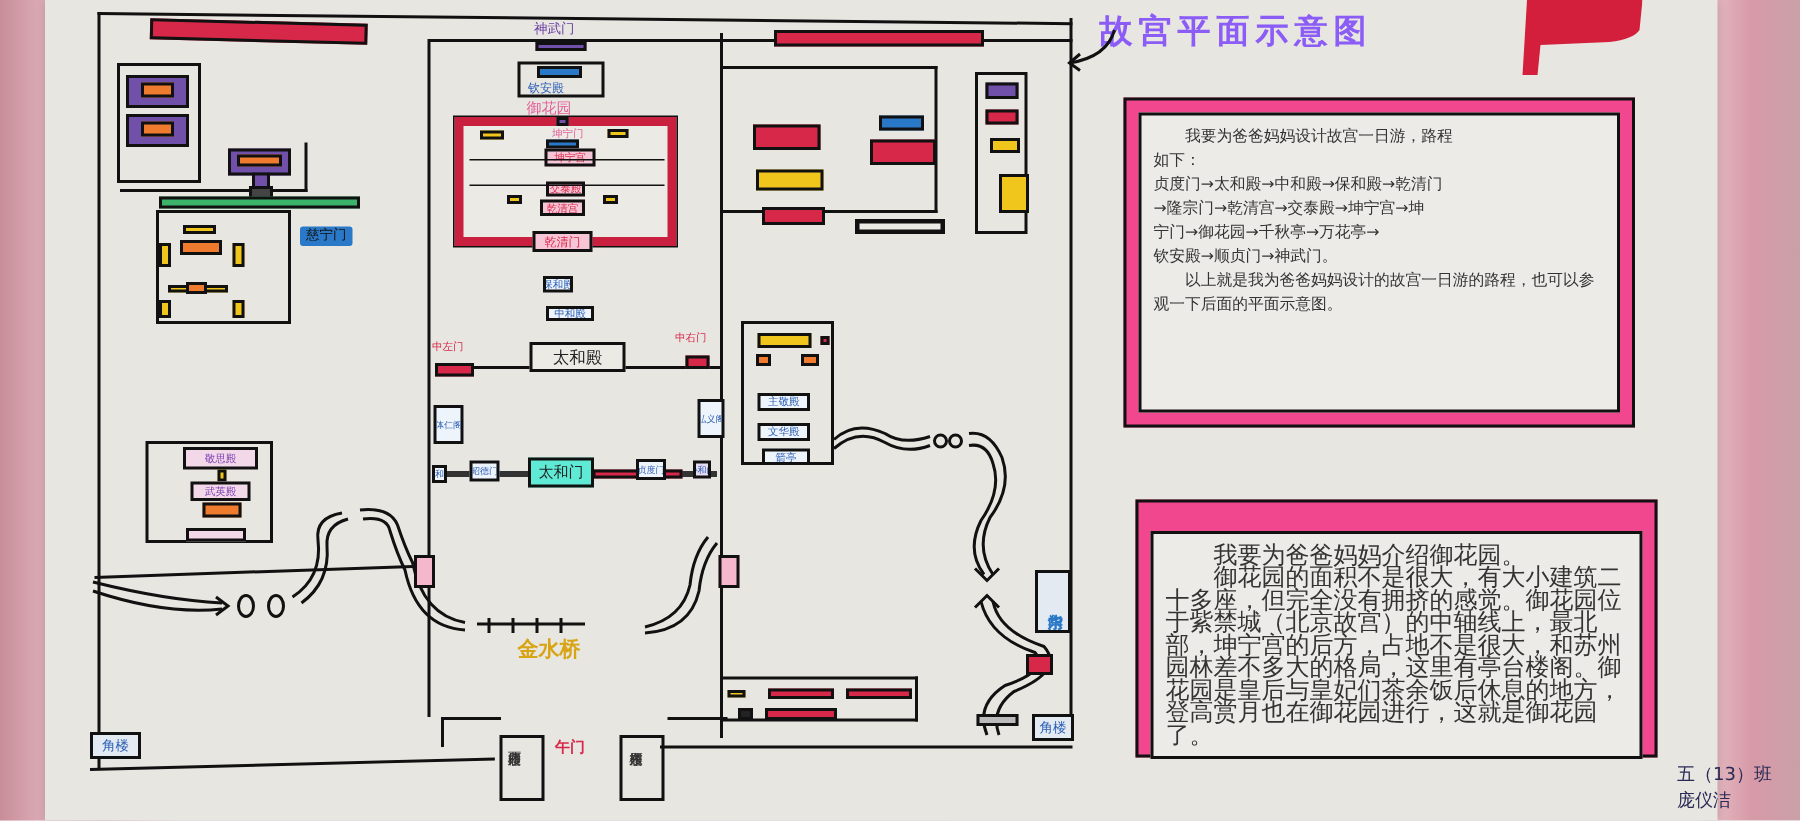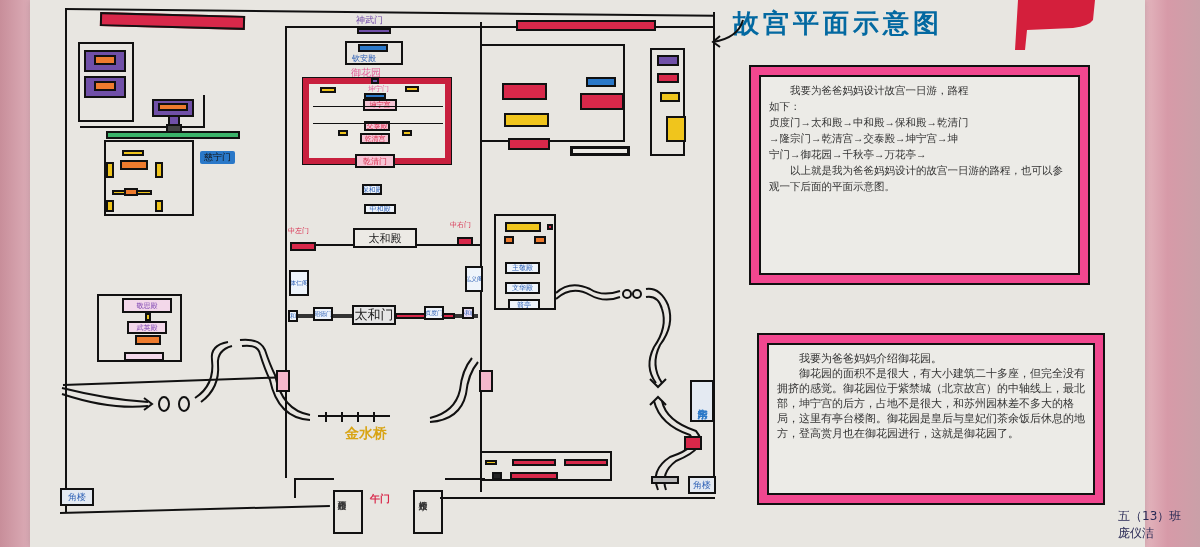--- a/index.html
+++ b/index.html
@@ -18,22 +18,22 @@
   .yellow{background:#f0c51c;}
   .orange{background:#ee7b2e;}
   .purple{background:#7050a8;}
   .blue{background:#2a78c8;}
   .green{background:#3bb36a;}
   .pink{background:#f4b7cc;}
   .grey{background:#bbb;}
   .label{position:absolute;font-size:9px;color:#2b5fb5;white-space:nowrap;text-align:center;line-height:1;}
   .tag{position:absolute;border:2px solid #111;box-sizing:border-box;background:#eef4fb;
        font-size:7px;color:#2b5fb5;display:flex;align-items:center;justify-content:center;white-space:nowrap;overflow:hidden;}
-  .title{position:absolute;left:733px;top:6px;font-size:26px;font-weight:bold;color:#0369a1;letter-spacing:4px;}
-  .panel{position:absolute;box-sizing:border-box;border:2px solid #111;background:#f1478f;padding:8px;font-family:Liberation Serif, serif;}
+  .title{position:absolute;left:733px;top:6px;font-size:22px;font-weight:bold;color:#8b5cf6;letter-spacing:4px;}
+  .panel{position:absolute;box-sizing:border-box;border:2px solid #111;background:#f1478f;padding:8px;}
   .panel-inner{background:#ecebe7;border:2px solid #111;width:100%;height:100%;box-sizing:border-box;
        padding:6px 8px;font-size:10.5px;line-height:16px;color:#333;}
   .panel-inner p{margin:0;}
   .indent{text-indent:2em;}
   .flag{position:absolute;left:1013px;top:0;width:82px;height:50px;}
   .sig{position:absolute;left:1118px;top:508px;font-size:12px;color:#2a2a55;line-height:17px;}
   .gold{color:#d8a414;font-weight:bold;font-size:14px;}
   .redtxt{color:#d8284a;}
   .pinktxt{color:#e4609a;}
   .purpletxt{color:#6a3fa5;text-align:right;}
@@ -138,21 +138,21 @@
   <div class="line" style="left:292px;top:244px;width:188px;height:2px;"></div>
   <div class="fill red" style="left:290px;top:242px;width:26px;height:9px;"></div>
   <div class="fill red" style="left:457px;top:237px;width:16px;height:9px;"></div>
   <div class="box" style="left:353px;top:228px;width:64px;height:20px;background:#eceae5;font-size:11px;display:flex;align-items:center;justify-content:center;color:#222;">太和殿</div>
   <div class="tag" style="left:289px;top:270px;width:20px;height:26px;font-size:6px;">体仁阁</div>
   <div class="tag" style="left:465px;top:266px;width:18px;height:26px;font-size:6px;">弘义阁</div>
   <div class="line" style="left:288px;top:314px;width:190px;height:4px;background:#333;"></div>
   <div class="fill red" style="left:395px;top:313px;width:60px;height:6px;"></div>
   <div class="tag" style="left:288px;top:310px;width:10px;height:12px;font-size:6px;">熙和门</div>
   <div class="tag" style="left:313px;top:307px;width:20px;height:14px;font-size:6px;">昭德门</div>
-  <div class="box" style="left:352px;top:305px;width:44px;height:20px;background:#e5e5e5;font-size:13px;display:flex;align-items:center;justify-content:center;color:#222;">太和门</div>
+  <div class="box" style="left:352px;top:305px;width:44px;height:20px;background:#5eead4;font-size:10px;display:flex;align-items:center;justify-content:center;color:#222;">太和门</div>
   <div class="tag" style="left:424px;top:306px;width:20px;height:14px;font-size:6px;">贞度门</div>
   <div class="tag" style="left:462px;top:307px;width:12px;height:12px;font-size:6px;background:#e8dcf3;">协和门</div>
   <div class="fill pink" style="left:276px;top:370px;width:14px;height:22px;"></div>
   <div class="fill pink" style="left:479px;top:370px;width:14px;height:22px;"></div>
 
   <div class="box" style="left:333px;top:490px;width:30px;height:44px;"></div>
   <div class="label" style="left:337px;top:494px;font-size:9px;writing-mode:vertical-rl;color:#333;">西雁翅楼</div>
   <div class="label redtxt" style="left:370px;top:494px;font-size:10px;font-weight:bold;">午门</div>
   <div class="box" style="left:413px;top:490px;width:30px;height:44px;"></div>
   <div class="label" style="left:418px;top:494px;font-size:9px;writing-mode:vertical-rl;color:#333;">东雁翅楼</div>
@@ -216,26 +216,27 @@
   <path d="M5,0 L82,0 L80,20 Q76,26 60,28 L14,30 L12,50 L2,50 Z" fill="#d41f3c"></path>
 </svg>
 
 <div class="panel" style="left:749px;top:65px;width:341px;height:220px;">
   <div class="panel-inner">
     <p class="indent">我要为爸爸妈妈设计故宫一日游，路程</p>
     <p>如下：</p>
     <p>贞度门→太和殿→中和殿→保和殿→乾清门</p>
     <p>→隆宗门→乾清宫→交泰殿→坤宁宫→坤</p>
     <p>宁门→御花园→千秋亭→万花亭→</p>
+    <p>钦安殿→顺贞门→神武门。</p>
     <p class="indent">以上就是我为爸爸妈妈设计的故宫一日游的路程，也可以参观一下后面的平面示意图。</p>
   </div>
 </div>
 
 <div class="panel" style="left:757px;top:333px;width:348px;height:172px;">
-  <div class="panel-inner" style="font-size:11px;line-height:15px;">
+  <div class="panel-inner" style="font-size:16px;line-height:15px;margin-top:11px;">
     <p class="indent">我要为爸爸妈妈介绍御花园。</p>
     <p class="indent">御花园的面积不是很大，有大小建筑二十多座，但完全没有拥挤的感觉。御花园位于紫禁城（北京故宫）的中轴线上，最北部，坤宁宫的后方，占地不是很大，和苏州园林差不多大的格局，这里有亭台楼阁。御花园是皇后与皇妃们茶余饭后休息的地方，登高赏月也在御花园进行，这就是御花园了。</p>
   </div>
 </div>
 
 <div class="sig">
   <div>五（13）班</div>
   <div>庞仪洁</div>
 </div>
 

